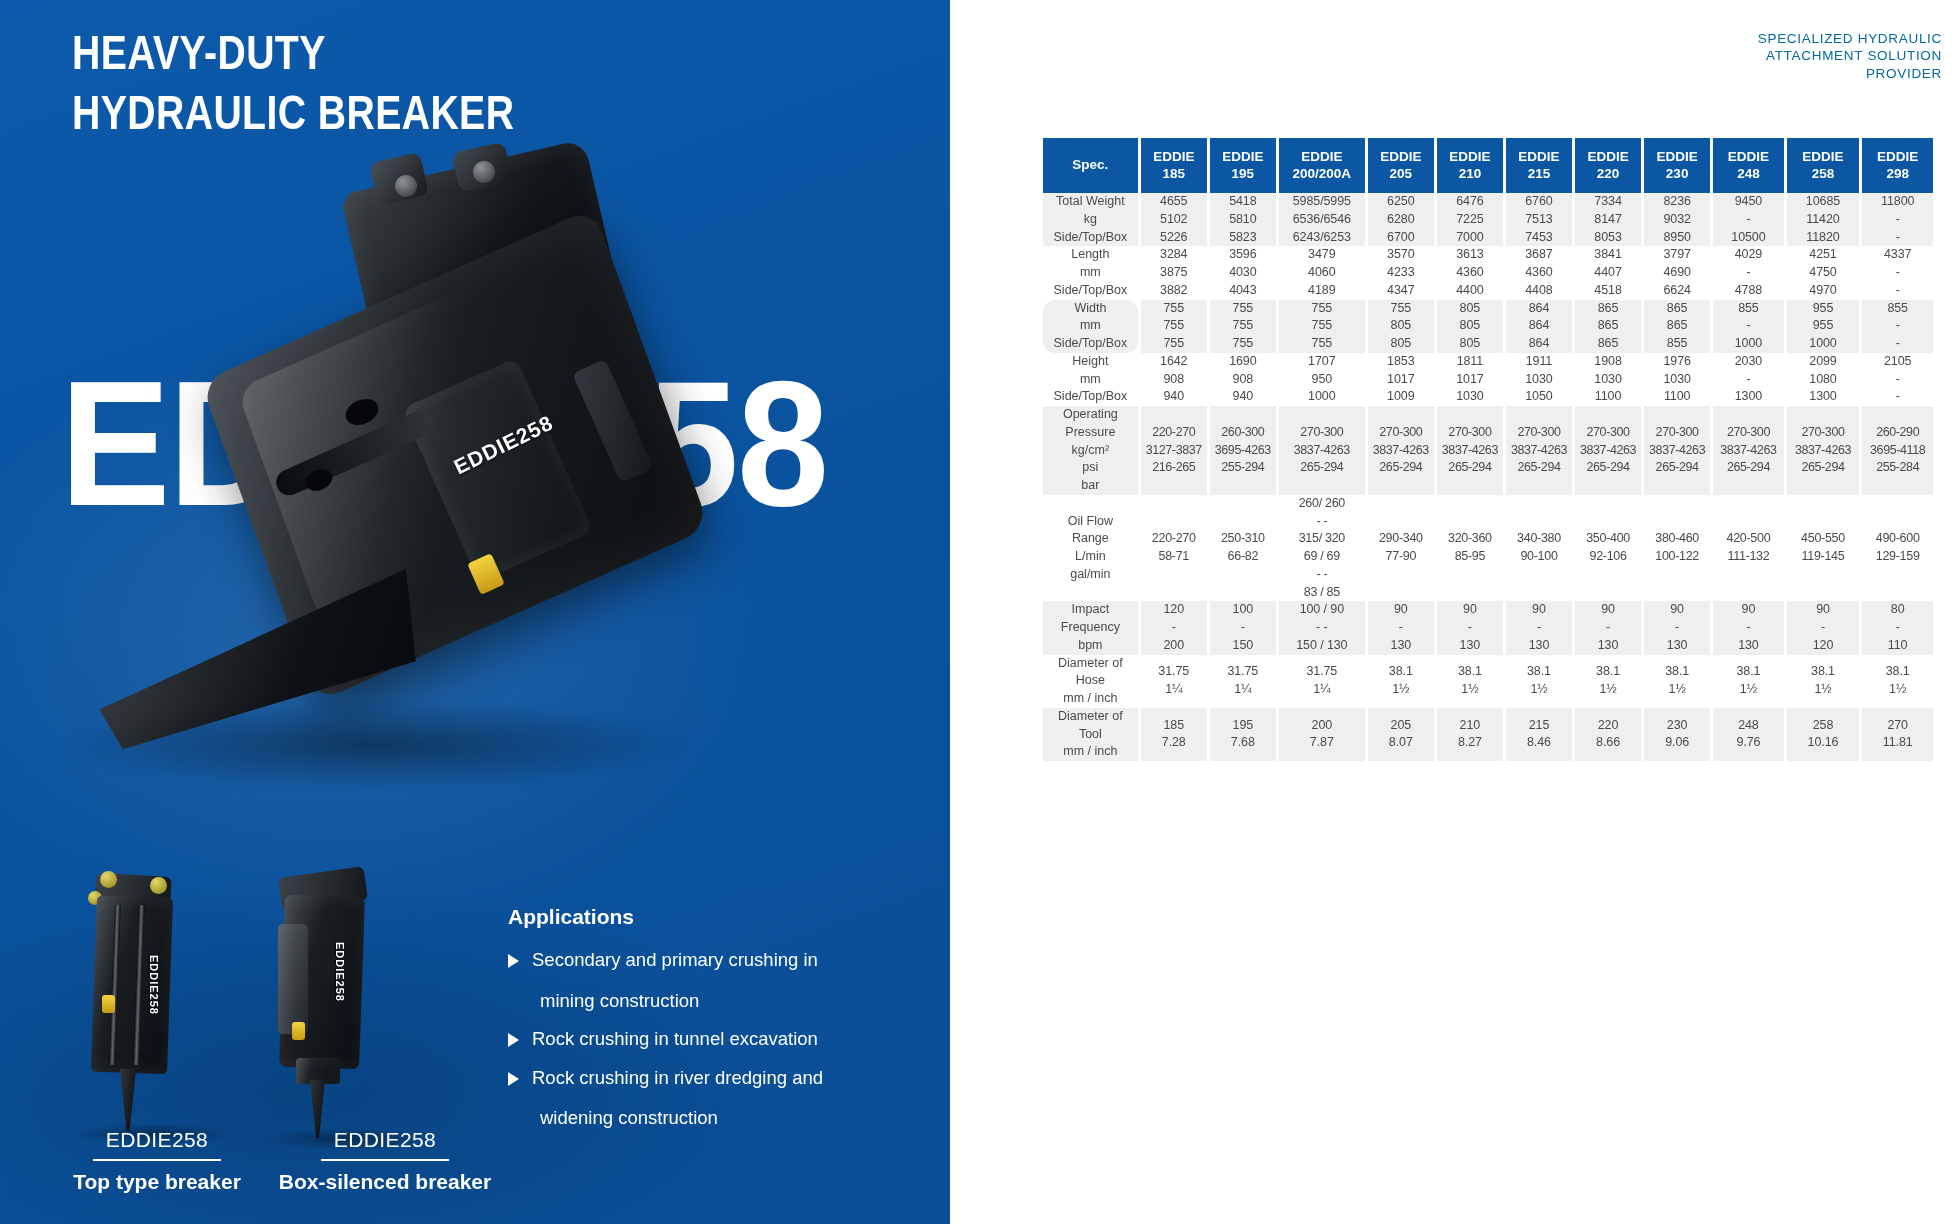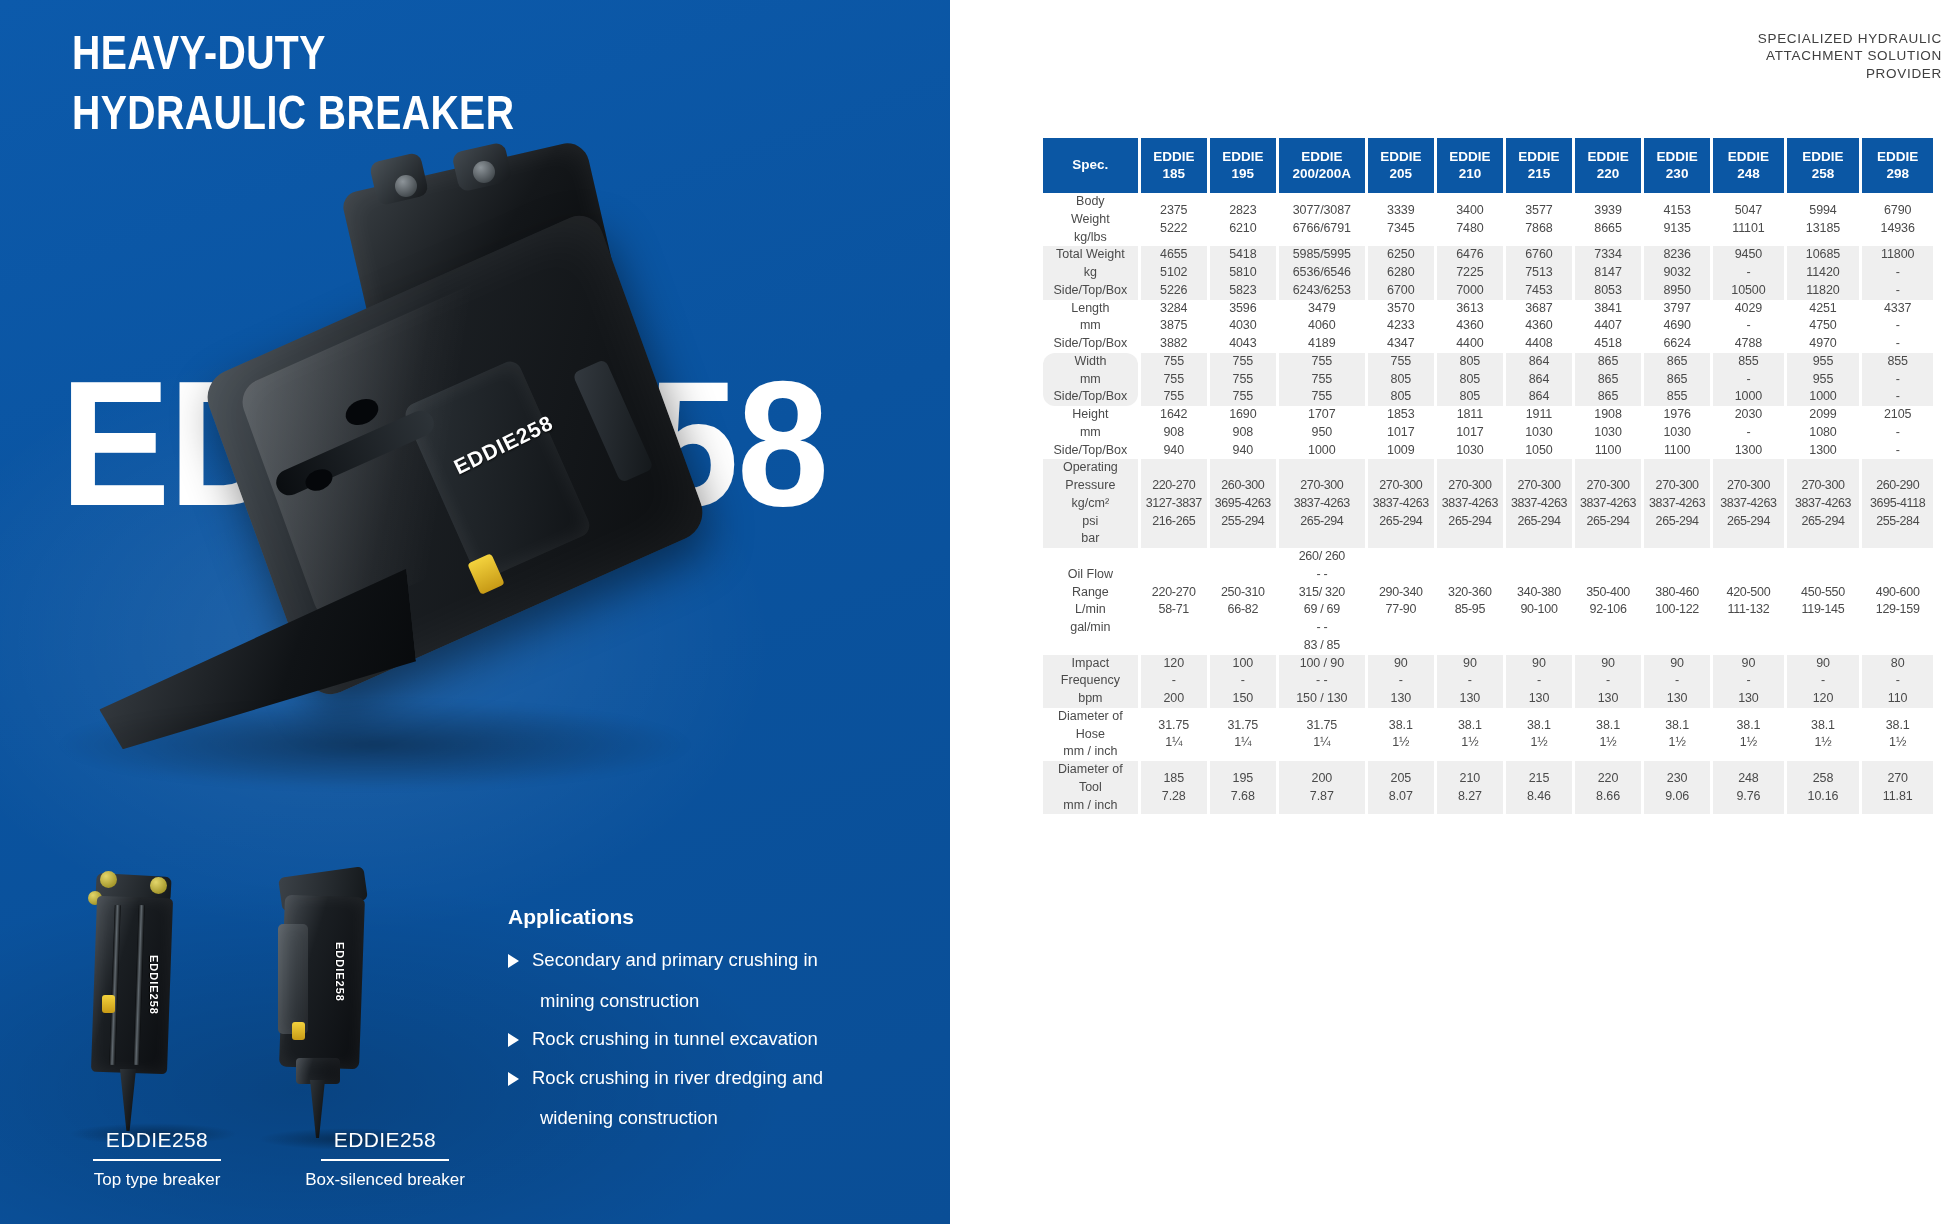--- a/index.html
+++ b/index.html
@@ -159,21 +159,21 @@
     position:absolute;text-align:center;color:#ffffff;
   }
   .caption .cap-model{
     font-size:21px;font-weight:normal;letter-spacing:0.4px;display:block;
     padding-bottom:7px;
   }
   .caption .cap-rule{
     display:block;height:2px;background:#ffffff;margin:0 auto 9px auto;width:128px;
   }
   .caption .cap-type{
-    font-size:17px;font-weight:normal;display:block;white-space:nowrap;
+    font-size:21px;font-weight:bold;display:block;white-space:nowrap;
   }
 
   
   #applications{
     position:absolute;left:508px;top:905px;width:330px;color:#ffffff;
   }
   #app-title{font-size:21px;font-weight:bold;margin-bottom:22px;}
   .app-item{
     font-size:18.5px;line-height:1.0;margin-bottom:20px;position:relative;
     padding-left:24px;
@@ -182,21 +182,21 @@
     position:absolute;left:0;top:3px;width:0;height:0;
     border-left:11px solid #ffffff;
     border-top:7px solid transparent;
     border-bottom:7px solid transparent;
   }
   .app-item .l2{display:block;margin-top:22px;margin-left:8px;}
 
   
   #tagline{
     position:absolute;right:14px;top:30px;
-    text-align:right;color:#404040;
+    text-align:right;color:#0369a1;
     font-size:13.5px;line-height:1.28;letter-spacing:0.7px;
   }
 
   #spec-table-wrap{
     position:absolute;left:1040px;top:138px;width:896px;
   }
   table#spec-table{
     border-collapse:separate;border-spacing:3px 0;
     width:896px;
     table-layout:fixed;
@@ -348,47 +348,20 @@
           <th><span>EDDIE</span><br><span>210</span></th>
           <th><span>EDDIE</span><br><span>215</span></th>
           <th><span>EDDIE</span><br><span>220</span></th>
           <th><span>EDDIE</span><br><span>230</span></th>
           <th><span>EDDIE</span><br><span>248</span></th>
           <th><span>EDDIE</span><br><span>258</span></th>
           <th><span>EDDIE</span><br><span>298</span></th>
         </tr>
     </thead>
     <tbody id="spec-body">
-        <tr>
-          <td class="rowlabel" style="white-space: pre-line;">Body
-Weight
-kg/lbs</td>
-          <td class="v">2375
-5222</td>
-          <td class="v">2823
-6210</td>
-          <td class="v">3077/3087
-6766/6791</td>
-          <td class="v">3339
-7345</td>
-          <td class="v">3400
-7480</td>
-          <td class="v">3577
-7868</td>
-          <td class="v">3939
-8665</td>
-          <td class="v">4153
-9135</td>
-          <td class="v">5047
-11101</td>
-          <td class="v">5994
-13185</td>
-          <td class="v">6790
-14936</td>
-        </tr>
         <tr class="alt">
           <td class="rowlabel" style="white-space: pre-line;">Total Weight
 kg
 Side/Top/Box</td>
           <td class="v">4655
 5102
 5226</td>
           <td class="v">5418
 5810
 5823</td>

